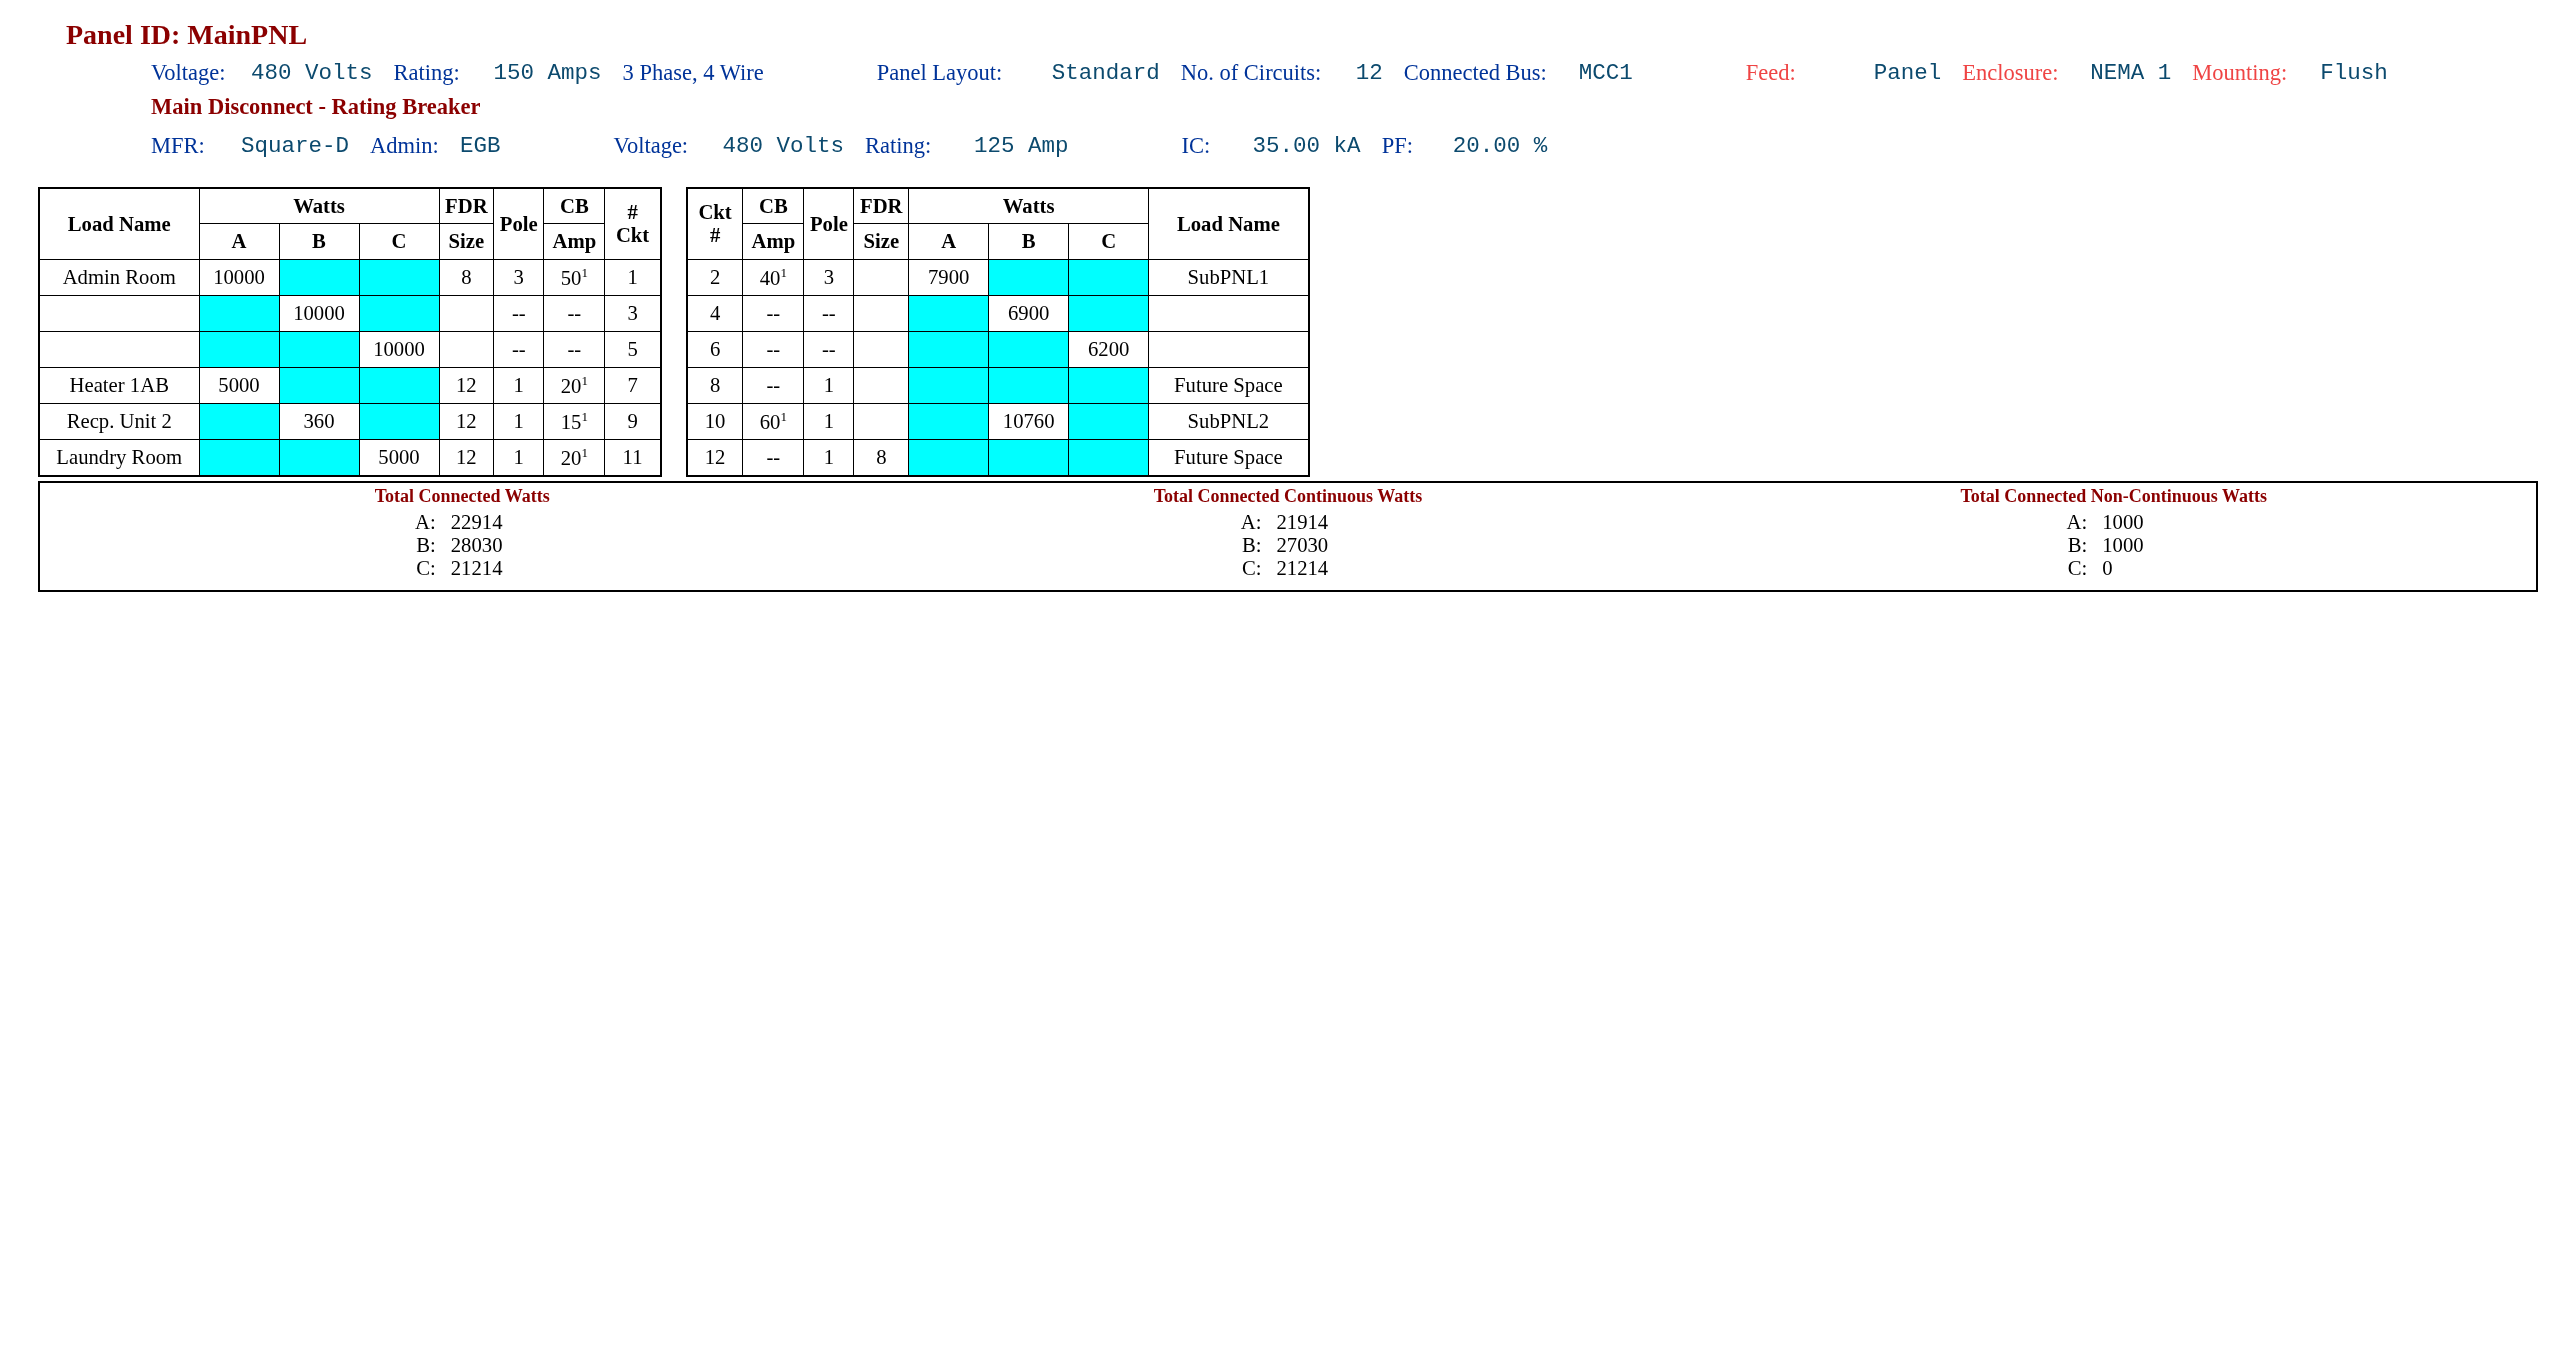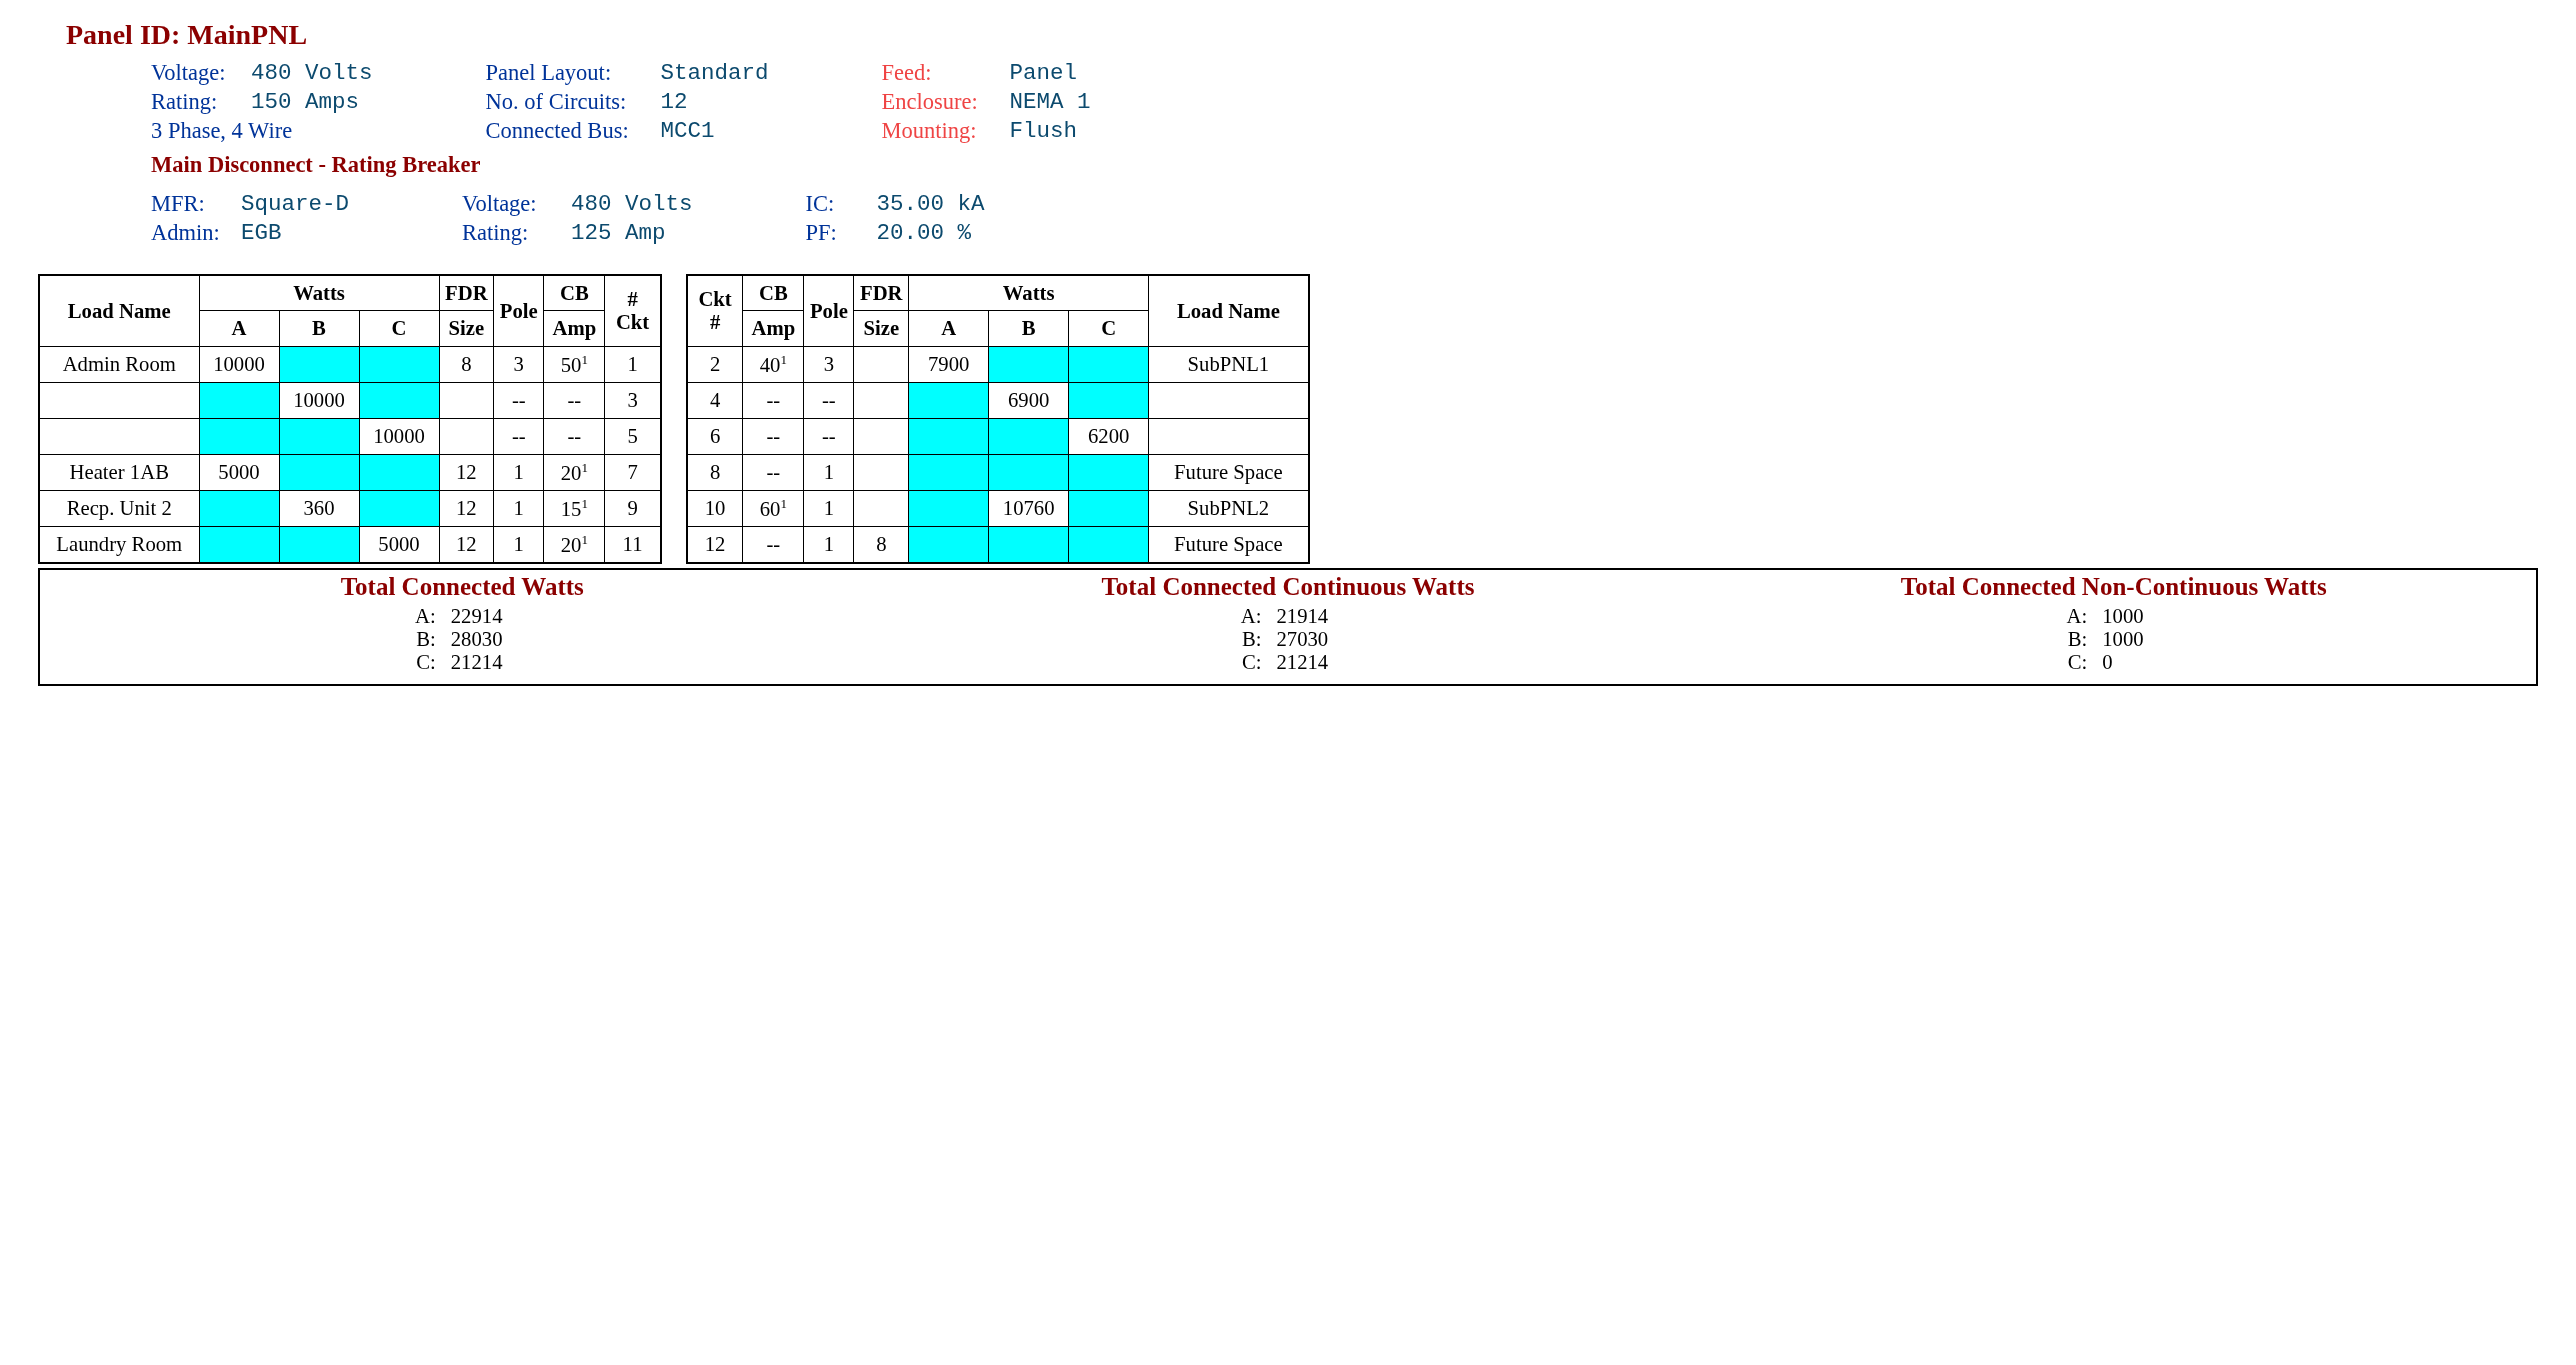--- a/index.html
+++ b/index.html
@@ -18,22 +18,22 @@
     margin-left: 28px;
   }
   .info-grid {
     display: flex;
     gap: 113px;
     margin-left: 113px;
     margin-bottom: 7.5px;
   }
   .info-col {
     display: flex;
-    flex-direction: column;
-    gap: 3px;
+    flex-direction: row;
+    gap: 21px;
   }
   .info-row {
     display: flex;
     gap: 15px;
   }
   .label-blue {
     color: #003399;
     min-width: 85px;
   }
   .label-blue2 {
@@ -91,21 +91,21 @@
     padding: 3.8px 9.4px 9.4px 9.4px;
     display: flex;
   }
   .totals-col {
     flex: 1;
     text-align: center;
   }
   .totals-title {
     color: #8b0000;
     font-weight: bold;
-    font-size: 25px;
+    font-size: 18px;
     margin-bottom: 3.8px;
   }
   .totals-row {
     display: flex;
     justify-content: center;
     gap: 15px;
     font-size: 20.7px;
   }
   .totals-label { min-width: 28px; text-align:right;}
   .totals-val { min-width: 66px; text-align:left;}

